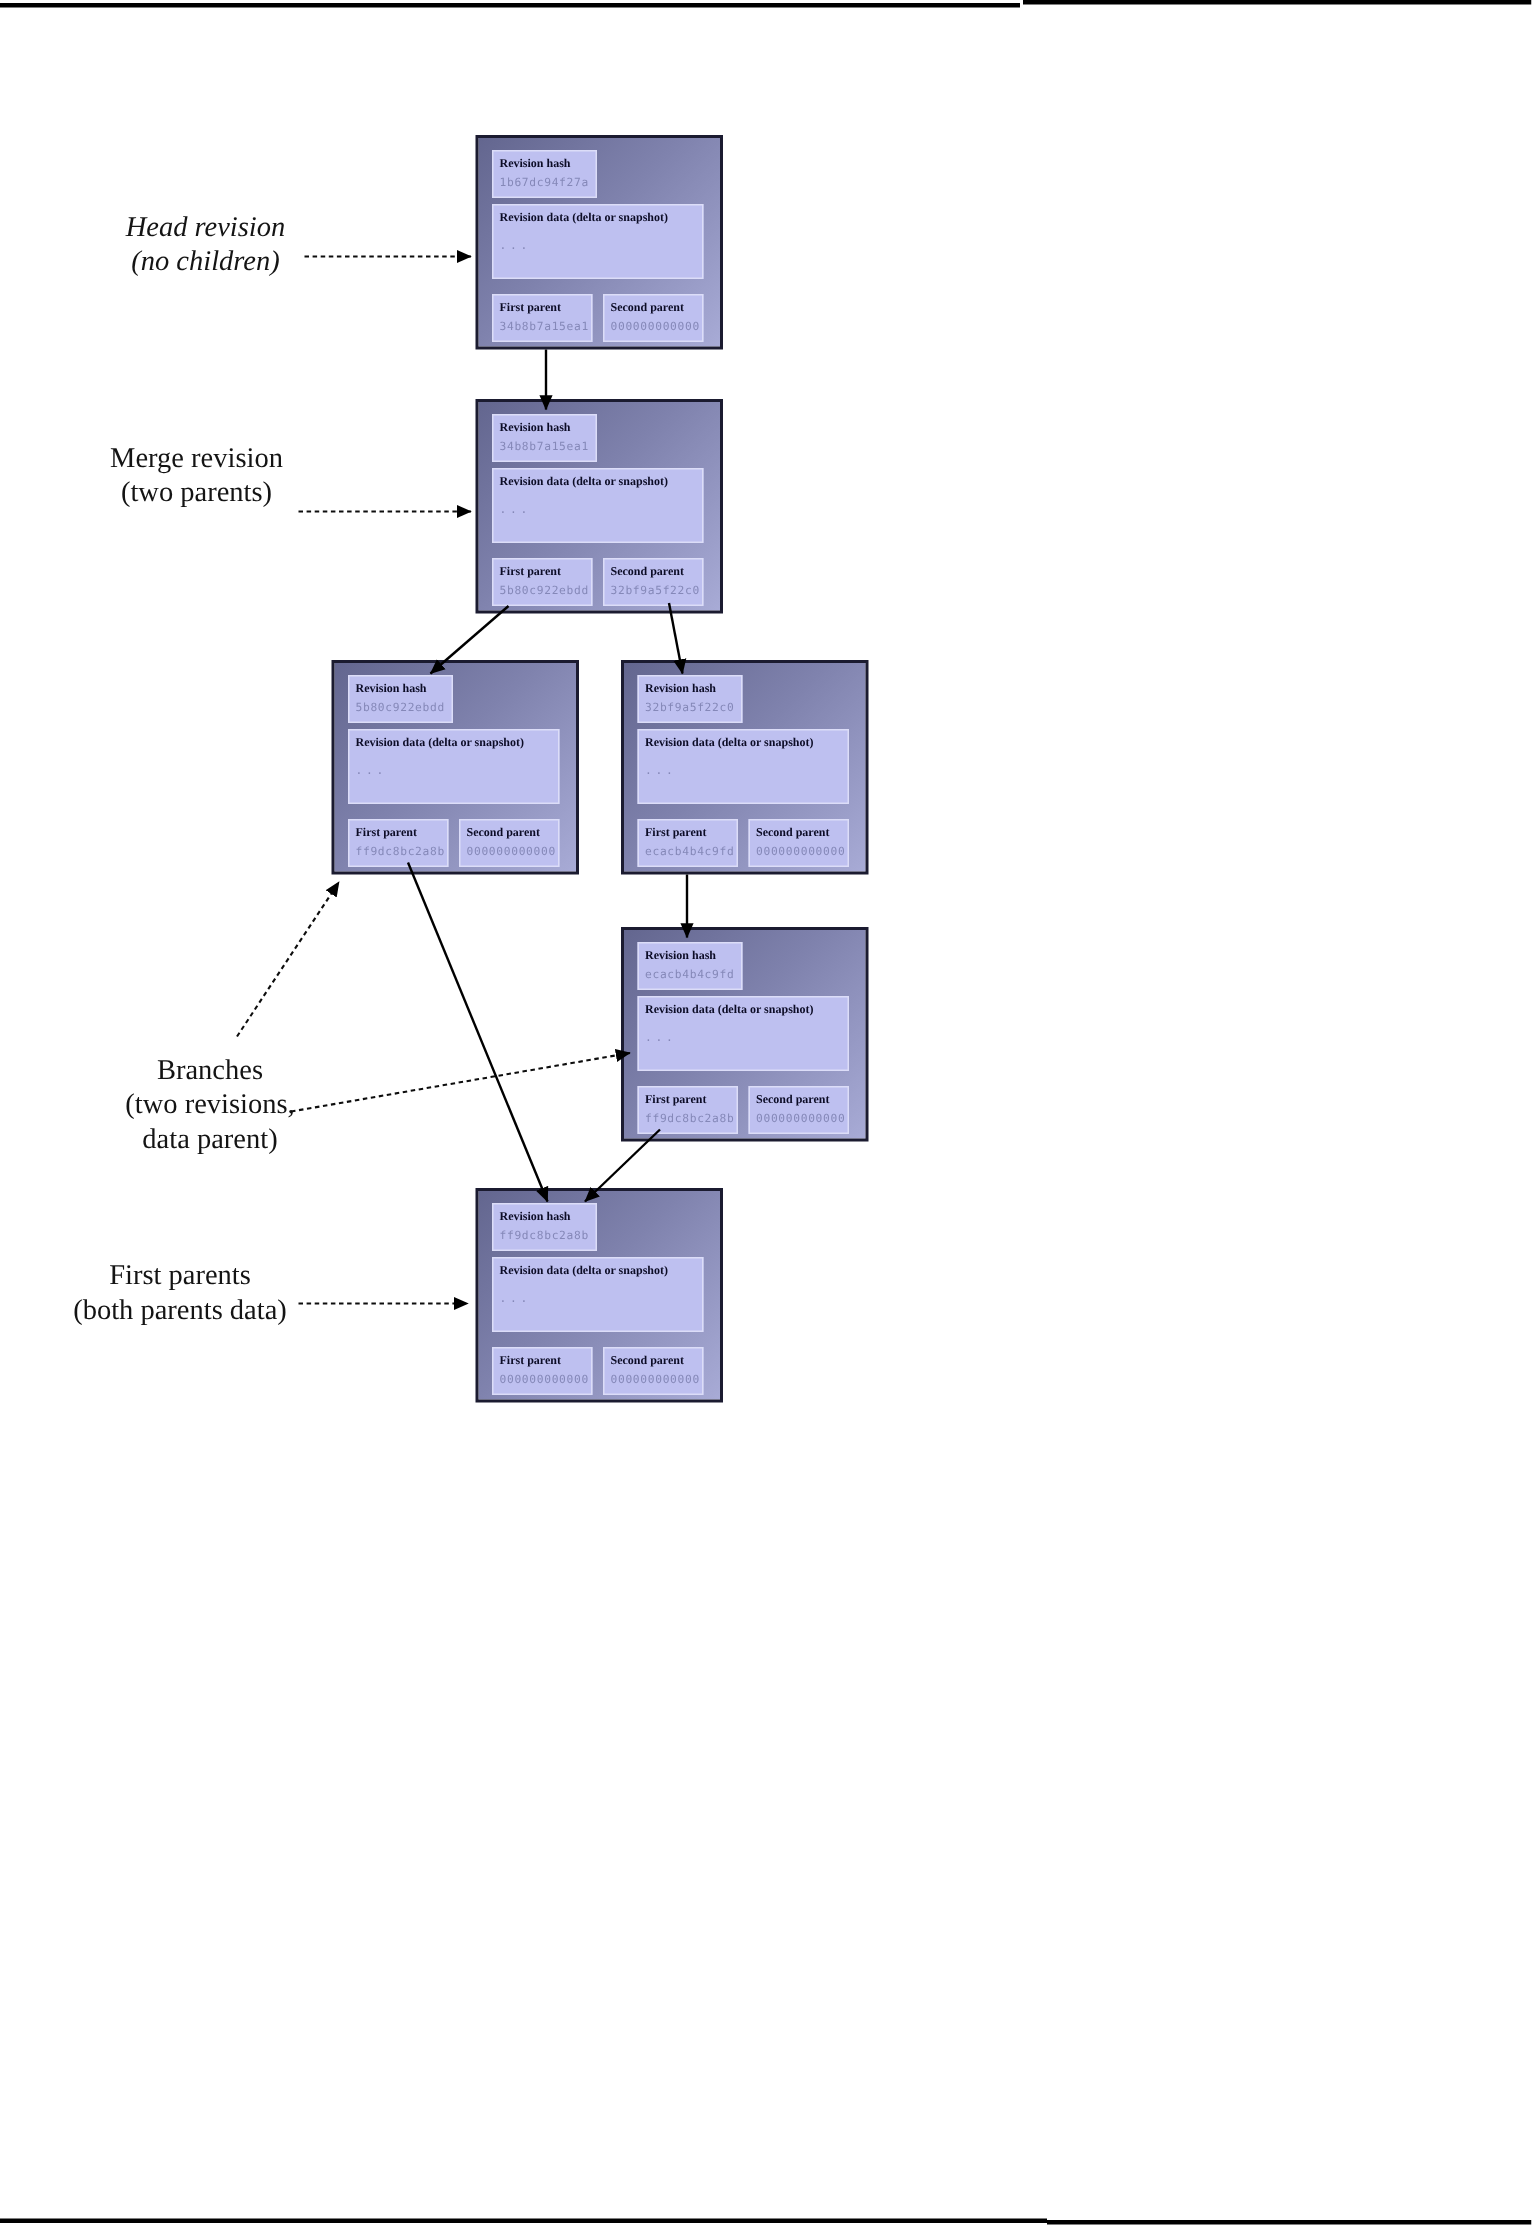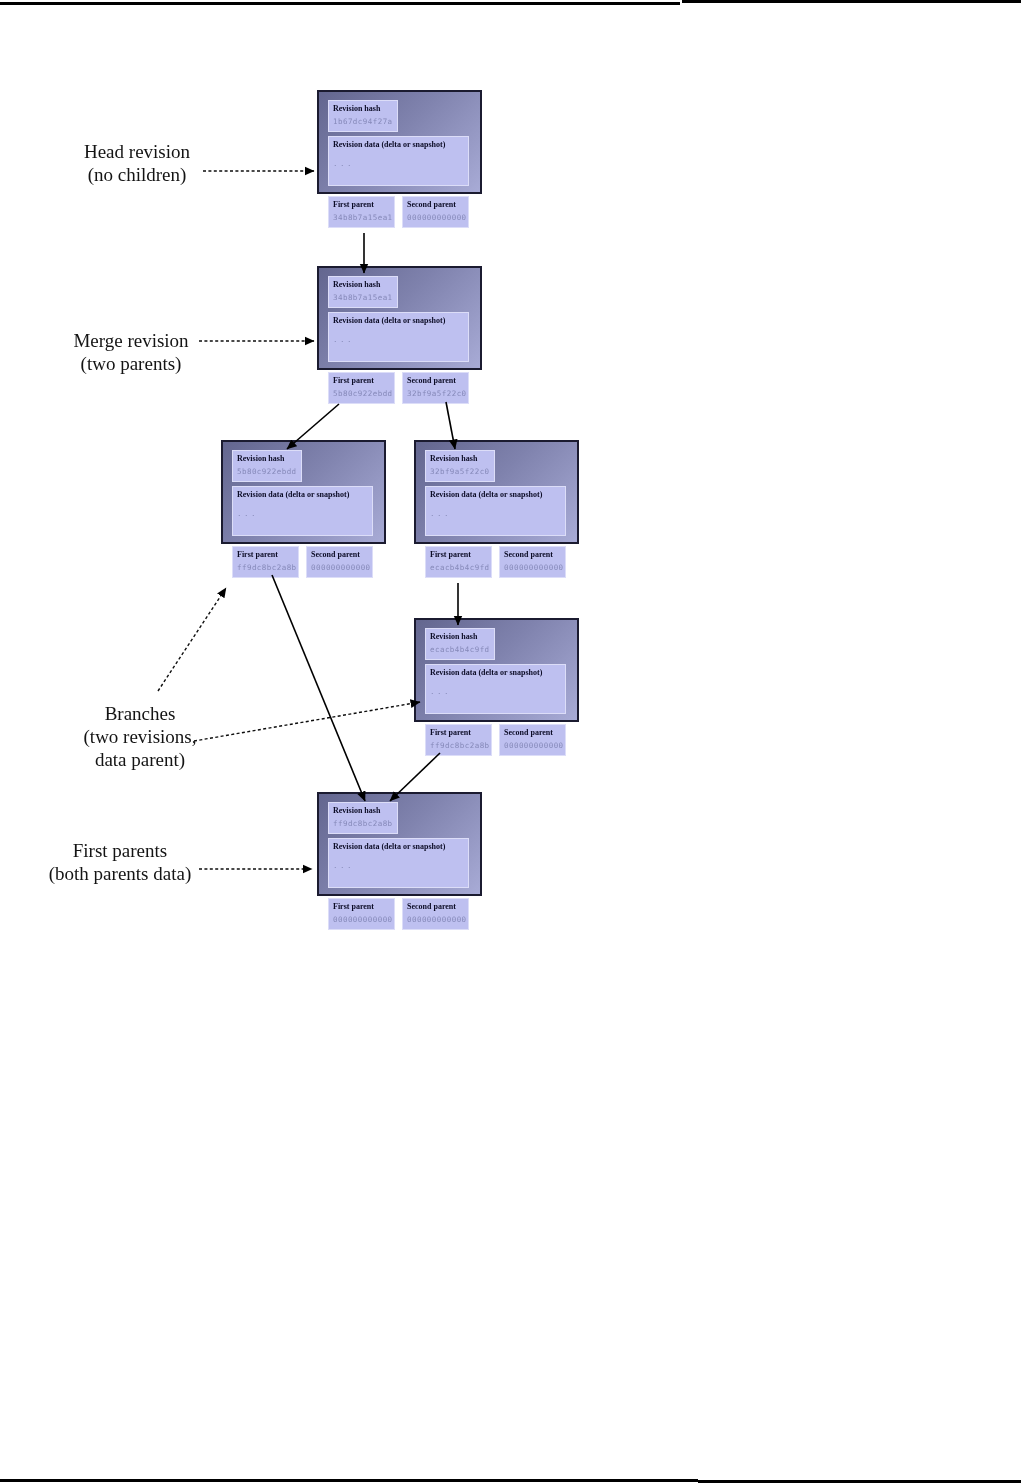--- a/index.html
+++ b/index.html
@@ -8,21 +8,21 @@
     width: 1021px; height: 1484px;
     position: relative;
     font-family: "Liberation Serif", "DejaVu Serif", serif;
     overflow: hidden;
   }
   .page-rule { position: absolute; background: #000000; }
 
   
   .node {
     position: absolute;
-    width: 165px; height: 104px;
+    width: 165px; height: 143px;
     border: 2px solid #1b1b30;
     background: linear-gradient(135deg, #63668f 0%, #7f82ad 45%, #a8abd6 100%);
     padding: 8px 11px 8px 9px;
   }
   .cell {
     background: #bec0f0;
     border: 1px solid #dcddf8;
     padding: 3px 4px;
     overflow: hidden;
   }
@@ -67,25 +67,25 @@
   #arrows line.dashed { stroke: #0d0d0d; stroke-width: 1.4; stroke-dasharray: 3 2.4; }
 </style>
 </head>
 <body>
 
 <div class="page-rule" style="left:0; top:2px; width:680px; height:3px;"></div>
 <div class="page-rule" style="left:682px; top:0; width:339px; height:3px;"></div>
 <div class="page-rule" style="left:0; top:1479px; width:698px; height:3px;"></div>
 <div class="page-rule" style="left:698px; top:1480px; width:323px; height:3px;"></div>
 
-<div class="callout" style="left:32px; top:140px;">
+<div class="callout" style="left:32px; top:140px;font-style:italic;">
   <div>Head revision</div>
   <div>(no children)</div>
 </div>
-<div class="callout" style="left:26px; top:329px;">
+<div class="callout" style="left:26px; top:294px;">
   <div>Merge revision</div>
   <div>(two parents)</div>
 </div>
 <div class="callout" style="left:35px; top:702px;">
   <div>Branches</div>
   <div>(two revisions,</div>
   <div>data parent)</div>
 </div>
 <div class="callout" style="left:15px; top:839px;">
   <div>First parents</div>

